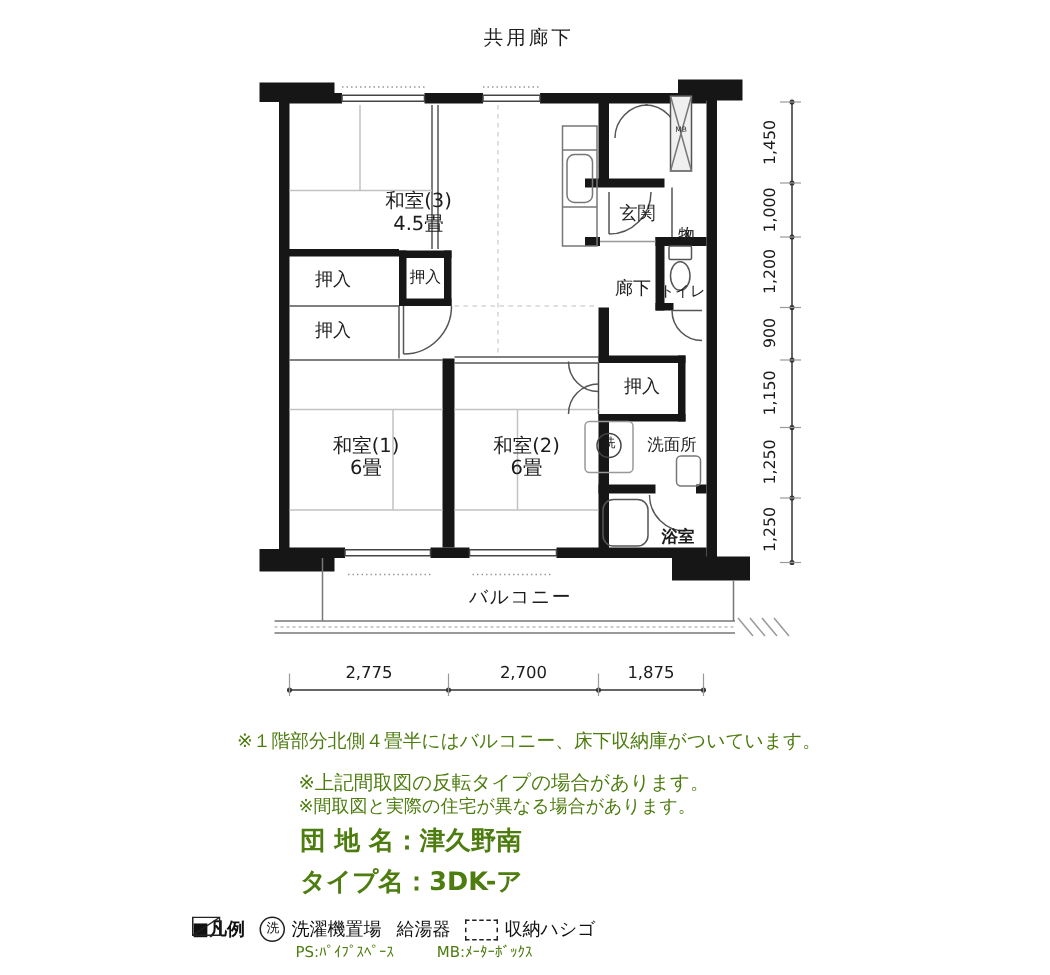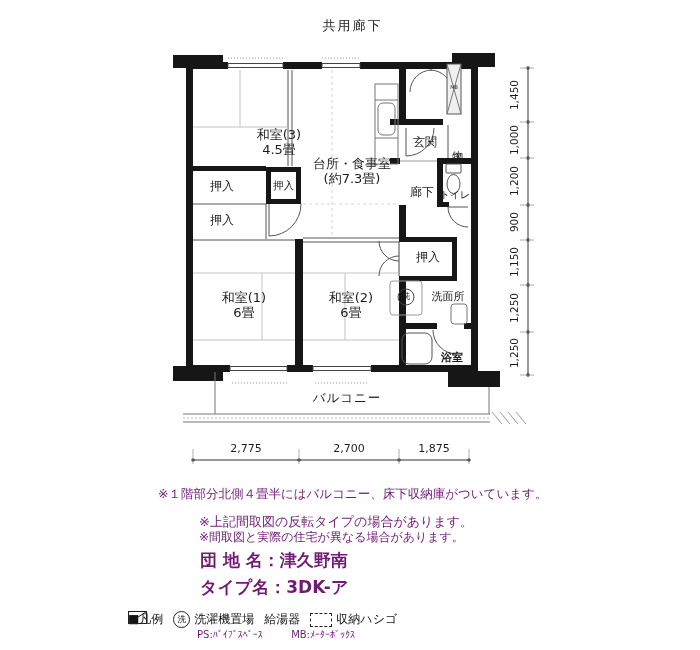--- a/index.html
+++ b/index.html
@@ -2,21 +2,21 @@
 <html><head>
 <meta charset="utf-8">
 <style>
   html,body{margin:0;padding:0;background:#fff;}
   #page{position:relative;width:700px;height:650px;background:#ffffff;overflow:hidden;
         font-family:"DejaVu Sans","Liberation Sans",sans-serif;color:#1c1c1c;}
   .lbl{position:absolute;text-align:center;color:#1c1c1c;white-space:nowrap;line-height:1.15;}
   .vert{writing-mode:vertical-rl;letter-spacing:1px;}
   .rot{transform:rotate(-90deg);transform-origin:center center;}
   svg{position:absolute;left:0;top:0;}
-  .note{position:absolute;white-space:nowrap;color:#701a75;}
+  .note{position:absolute;white-space:nowrap;color:#4d7c0f;}
   .legend-row{position:absolute;left:128px;top:611px;display:flex;align-items:center;gap:10px;font-size:12px;color:#111;}
   .sym-circle{display:inline-block;width:15px;height:15px;border:1.2px solid #222;border-radius:50%;
               font-size:8.5px;line-height:15px;text-align:center;}
   .sym-dashed{display:inline-block;width:20px;height:12px;border:1.2px dashed #222;}
   .lg-item{display:flex;align-items:center;gap:4px;}
 </style>
 </head>
 <body>
 
 <div id="page">
@@ -167,24 +167,20 @@
     </g>
   </svg>
 
   <div class="lbl" style="left:300px;top:19px;width:105px;font-size:13px;letter-spacing:2px;">共用廊下</div>
 
   <div class="lbl" style="left:193px;top:128px;width:100px;font-size:13px;margin-left:36px;">
     <div>和室(3)</div>
     <div>4.5畳</div>
   </div>
 
-  <div class="lbl" style="left:292px;top:157px;width:120px;font-size:13px;">
-    <div>台所・食事室</div>
-    <div>(約7.3畳)</div>
-  </div>
 
   <div class="lbl" style="left:405px;top:136px;width:40px;font-size:12px;">玄関</div>
   <div class="lbl vert" style="left:450px;top:126px;height:34px;font-size:11px;">物入</div>
   <div class="lbl" style="left:402px;top:186px;width:40px;font-size:12px;">廊下</div>
   <div class="lbl" style="left:438px;top:189px;width:34px;font-size:10px;">トイレ</div>
 
   <div class="lbl" style="left:197px;top:180px;width:50px;font-size:12px;">押入</div>
   <div class="lbl" style="left:197px;top:214px;width:50px;font-size:12px;">押入</div>
   <div class="lbl" style="left:266px;top:179px;width:35px;font-size:10.5px;">押入</div>
   <div class="lbl" style="left:403px;top:251px;width:50px;font-size:12px;">押入</div>
@@ -221,21 +217,21 @@
   <div class="note" style="left:199px;top:529px;font-size:12px;">※間取図と実際の住宅が異なる場合があります。</div>
 
   <div class="note" style="left:200px;top:549px;font-size:17px;font-weight:600;">
     <span>団 地 名：</span><span>津久野南</span>
   </div>
   <div class="note" style="left:200px;top:576px;font-size:17px;font-weight:600;">
     <span>タイプ名：</span><span>3DK-ア</span>
   </div>
 
   <div class="legend-row">
-    <span style="font-weight:400;text-align:center;">■凡例</span>
+    <span style="font-weight:700;text-align:center;">■凡例</span>
     <span class="lg-item">
       <span class="sym-circle">洗</span>
       <span>洗濯機置場</span>
     </span>
     <span class="lg-item">
       <svg width="19" height="13">
         <rect x="0.5" y="0.5" width="18" height="12" fill="none" stroke="#222"></rect>
         <line x1="0.5" y1="12.5" x2="18.5" y2="0.5" stroke="#222"></line>
       </svg>
       <span>給湯器</span>

